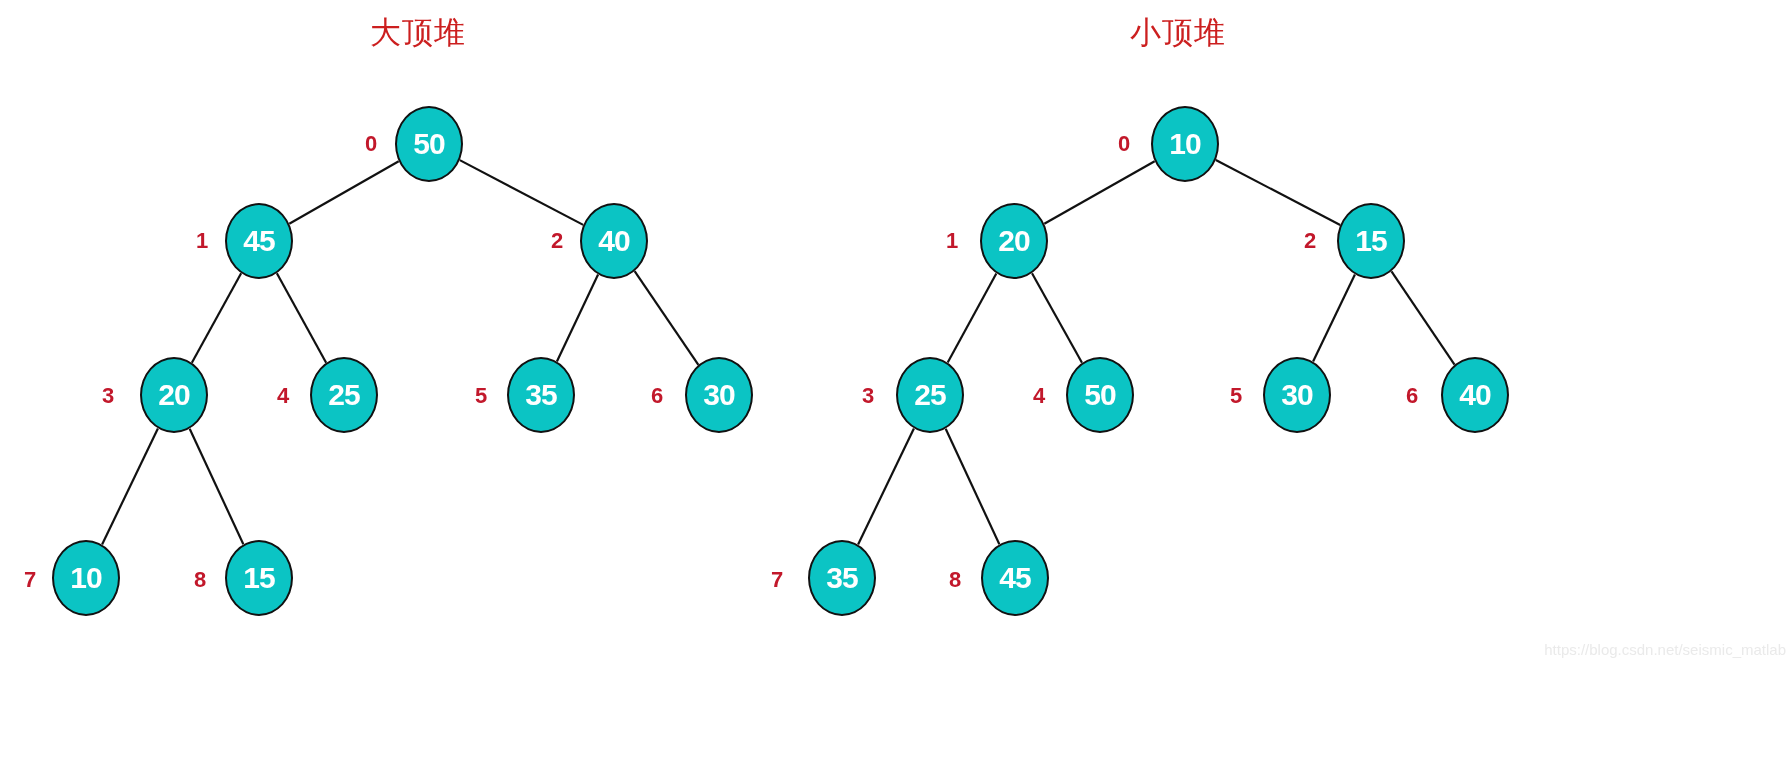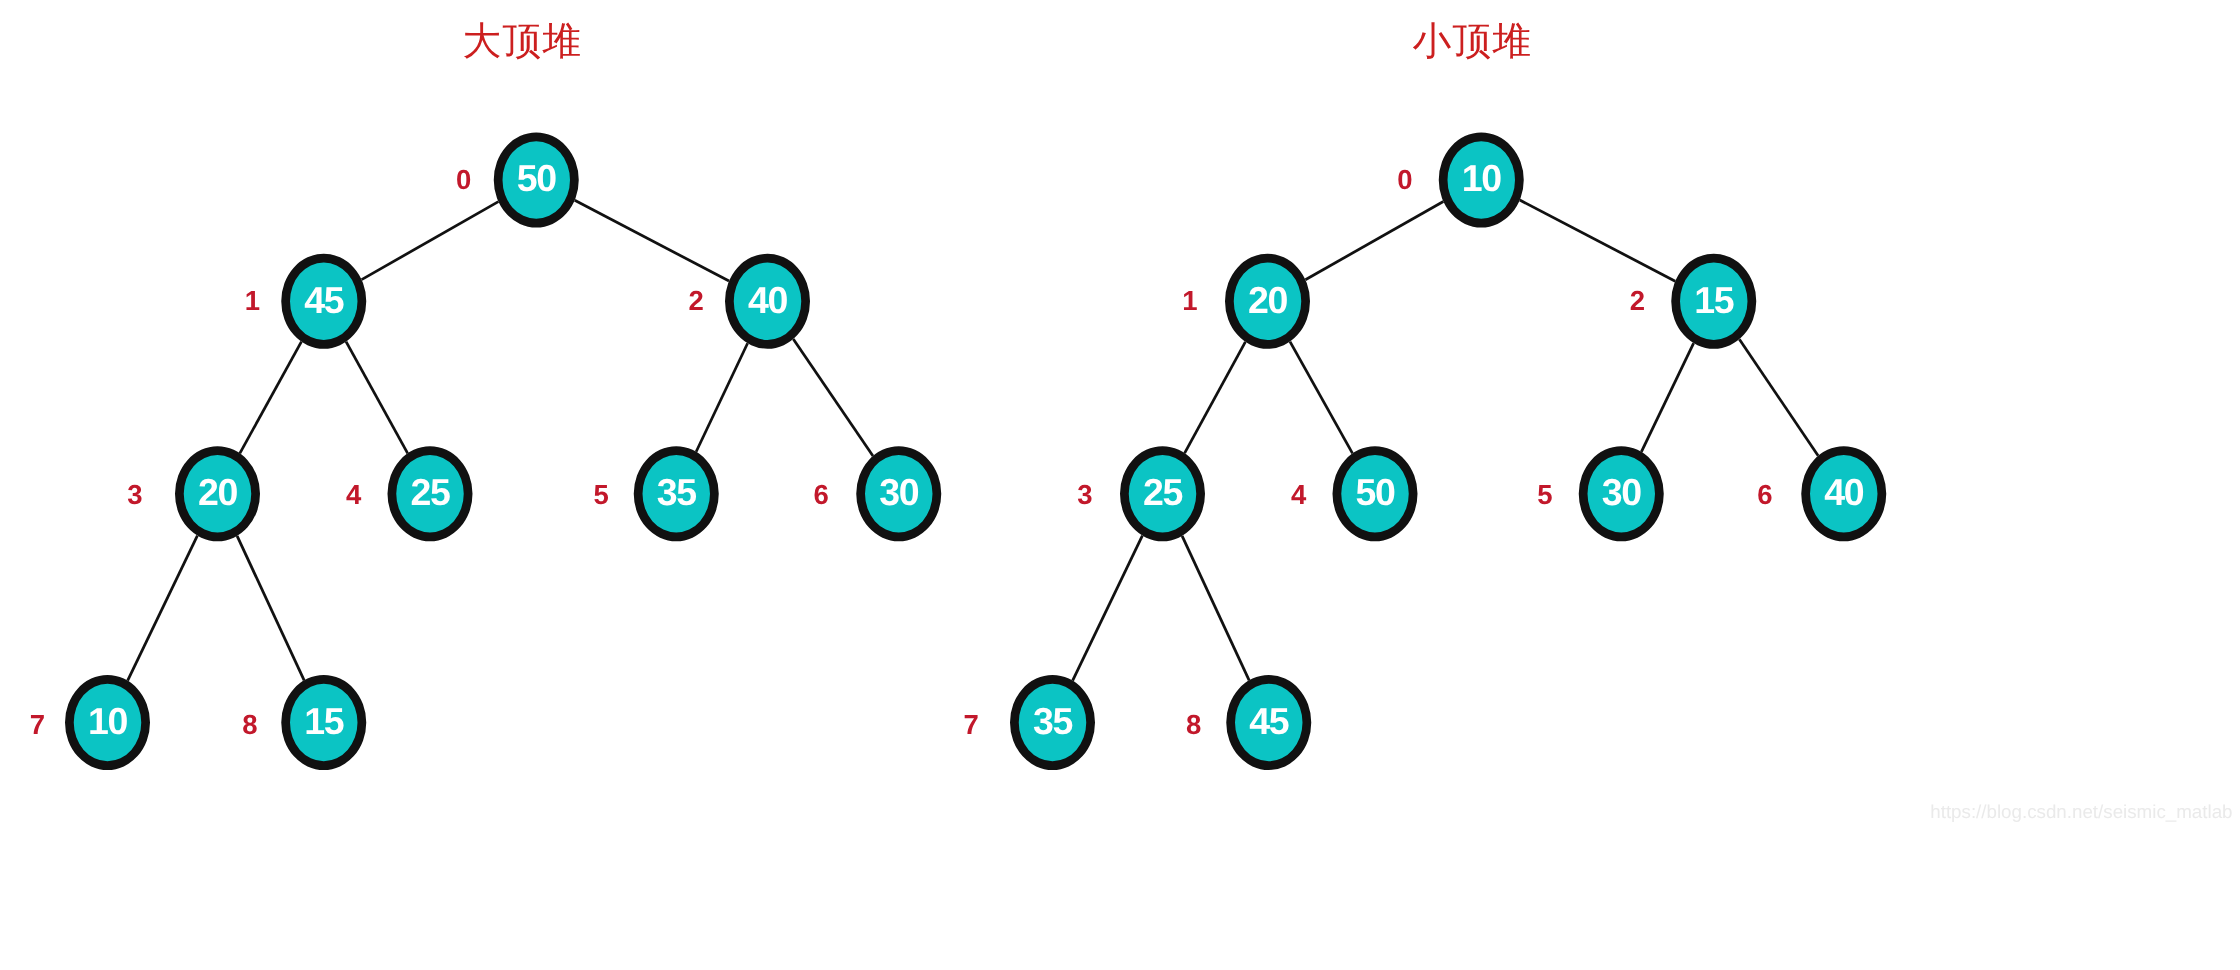--- a/index.html
+++ b/index.html
@@ -37,21 +37,21 @@
     height: 776px;
     pointer-events: none;
   }
   .node {
     position: absolute;
     transform: translate(-50%, -50%);
     width: 68px;
     height: 76px;
     border-radius: 50%;
     background: #0bc4c4;
-    border: 7px solid #14532d;
+    border: 2px solid #14532d;
     box-sizing: border-box;
     display: flex;
     align-items: center;
     justify-content: center;
   }
   .node-value {
     color: #ffffff;
     font-size: 30px;
     font-weight: bold;
     line-height: 1;

